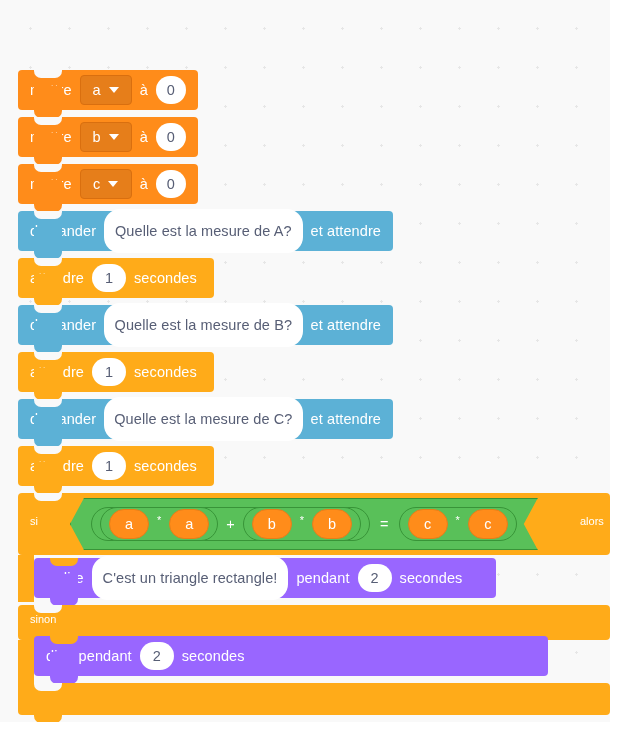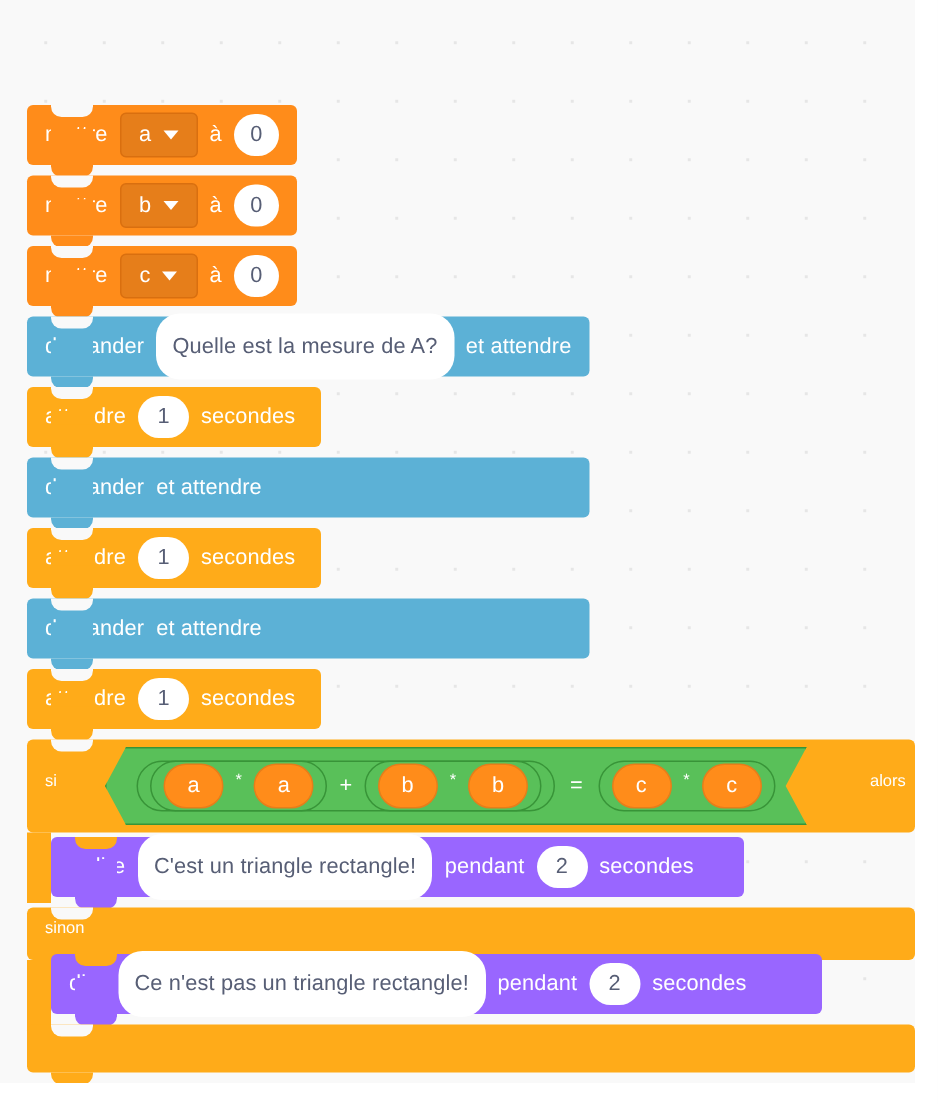--- a/index.html
+++ b/index.html
@@ -291,35 +291,37 @@
     <div class="bump-bot"></div>
     <span>attendre</span>
     <span class="num-in">1</span>
     <span>secondes</span>
   </div>
 
   <div class="blk stack c-sensing" style="left:18px; top:305px; width:375px;">
     <div class="notch-top"></div>
     <div class="bump-bot"></div>
     <span>demander</span>
+    <span class="oval-in">Quelle est la mesure de B?</span>
     <span>et attendre</span>
   </div>
 
   <div class="blk stack c-control" style="left:18px; top:352px; width:196px;">
     <div class="notch-top"></div>
     <div class="bump-bot"></div>
     <span>attendre</span>
     <span class="num-in">1</span>
     <span>secondes</span>
   </div>
 
   <div class="blk stack c-sensing" style="left:18px; top:399px; width:375px;">
     <div class="notch-top"></div>
     <div class="bump-bot"></div>
     <span>demander</span>
+    <span class="oval-in">Quelle est la mesure de C?</span>
     <span>et attendre</span>
   </div>
 
   <div class="blk stack c-control" style="left:18px; top:446px; width:196px;">
     <div class="notch-top"></div>
     <div class="bump-bot"></div>
     <span>attendre</span>
     <span class="num-in">1</span>
     <span>secondes</span>
   </div>
@@ -372,21 +374,20 @@
     <div class="c-bar" style="left:0; top:112px; width:592px; height:35px;"></div>
     <div class="c-notch" style="left:16px; top:112px;"></div>
     <div class="c-label" style="left:12px; top:120px;">sinon</div>
 
     <div class="c-rail" style="left:0; top:147px; width:16px; height:47px;"></div>
 
     <div class="blk stack c-looks" style="left:16px; top:143px; width:514px;">
       <div class="notch-top" style="background:#ffab19;"></div>
       <div class="bump-bot"></div>
       <span>dire</span>
-      <span class="oval-in">Ce n'est pas un triangle rectangle!</span>
       <span>pendant</span>
       <span class="num-in">2</span>
       <span>secondes</span>
     </div>
 
     <div class="c-bar" style="left:0; top:190px; width:592px; height:32px;"></div>
     <div class="c-notch" style="left:16px; top:190px;"></div>
     <div class="c-bump" style="left:16px; top:222px;"></div>
   </div>
 

